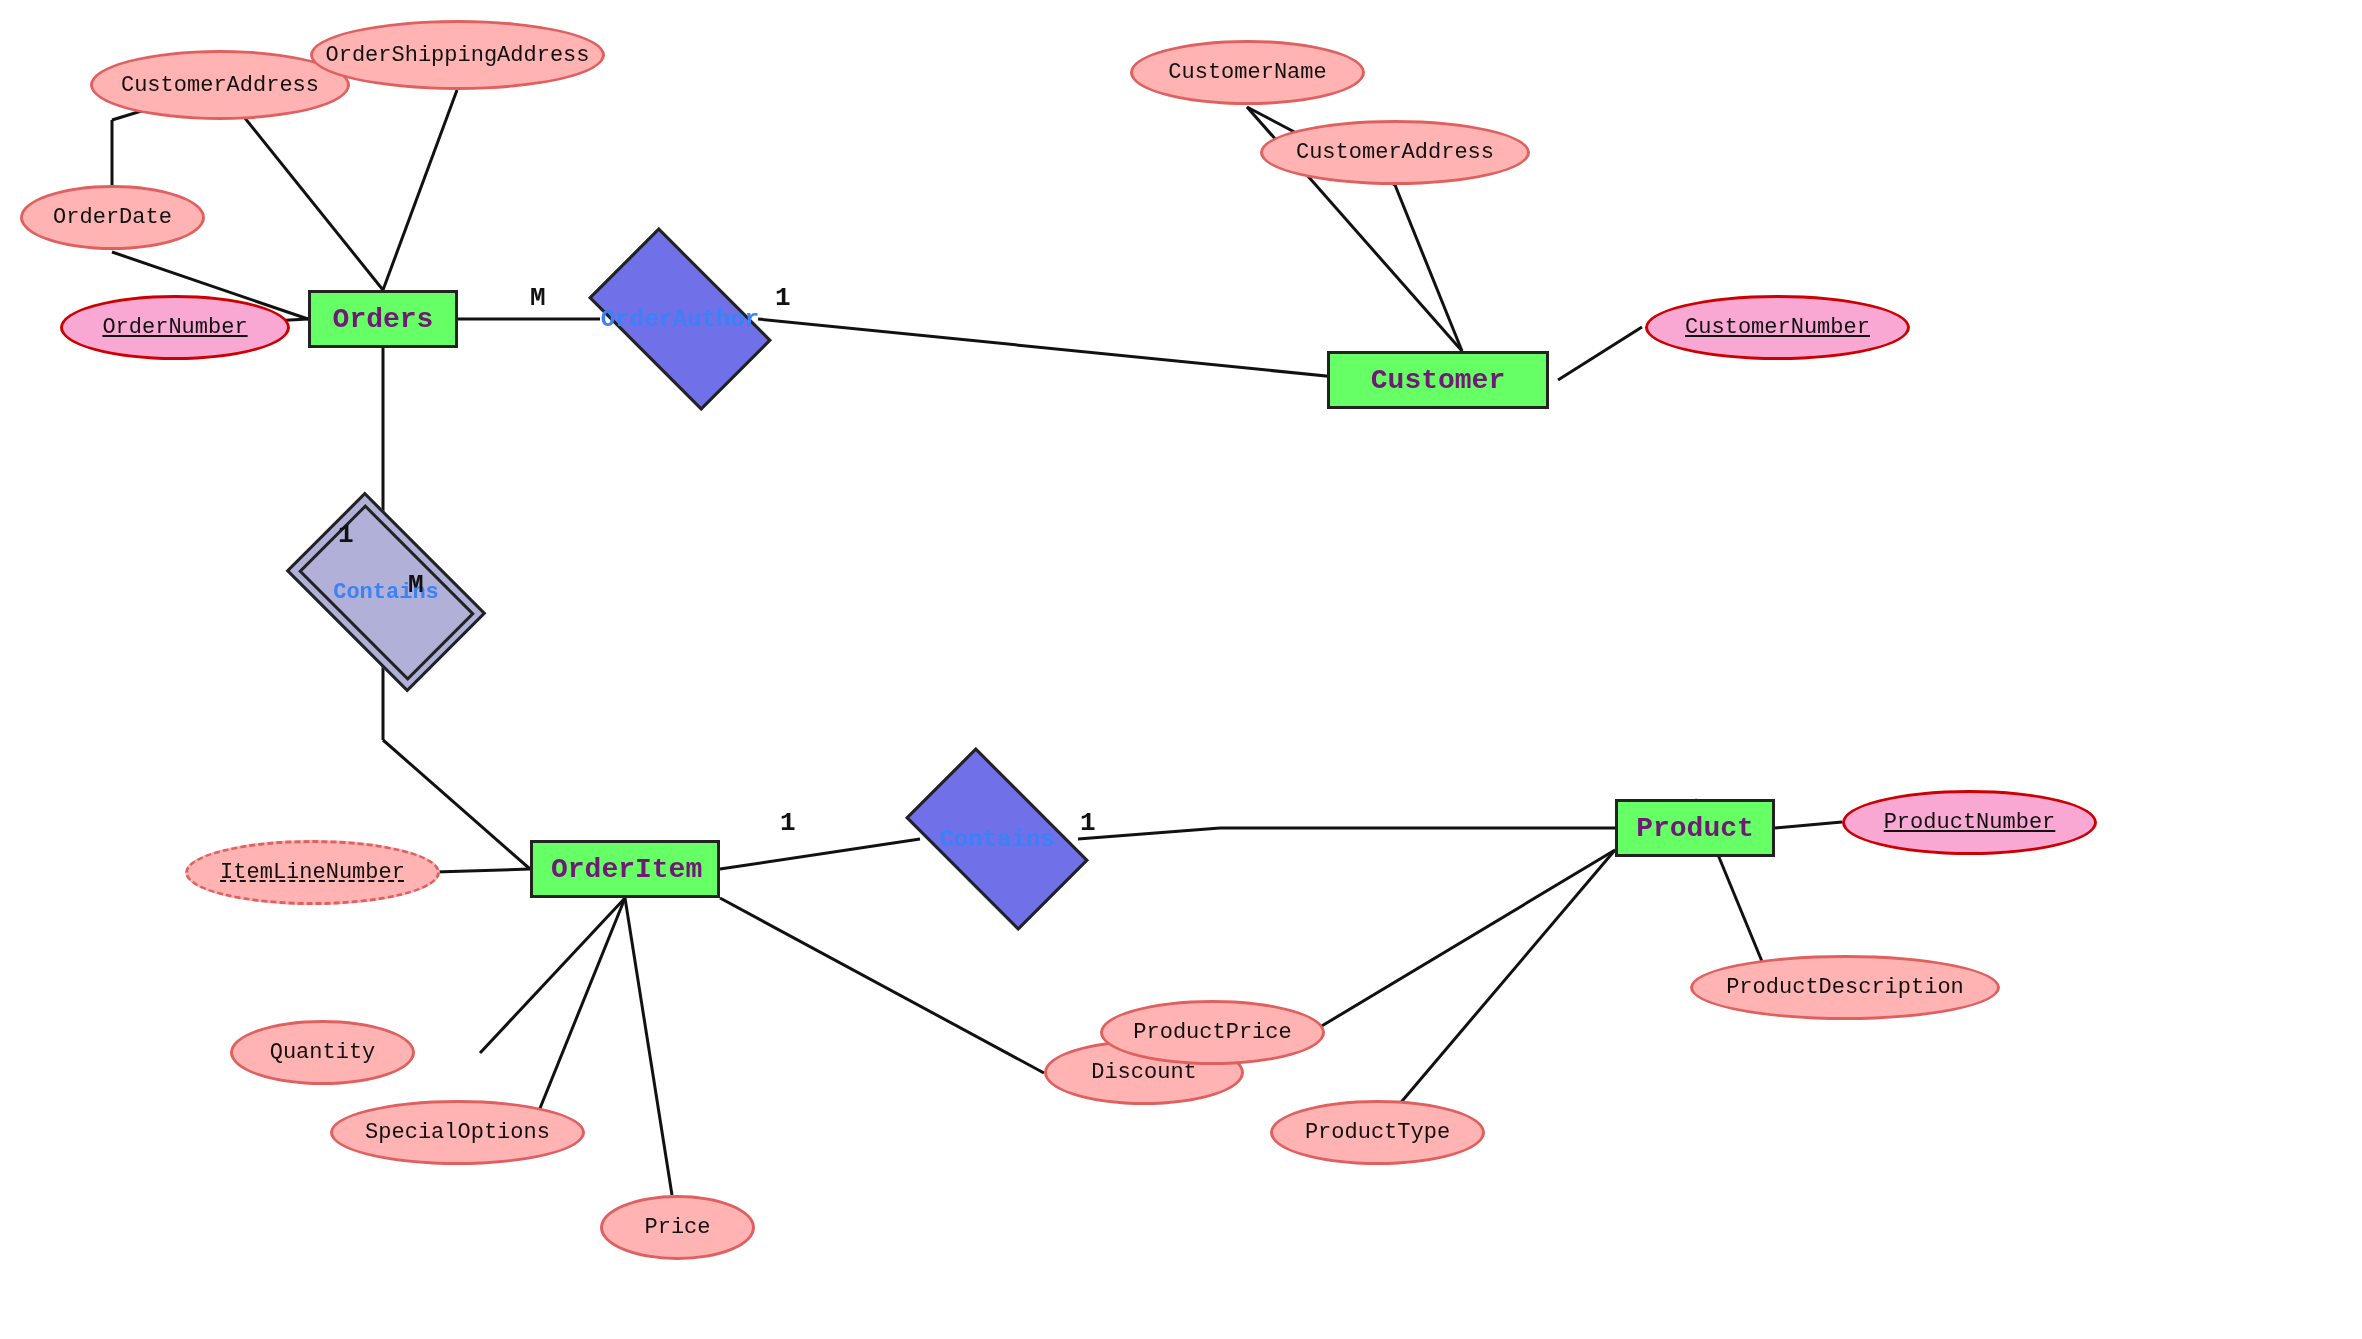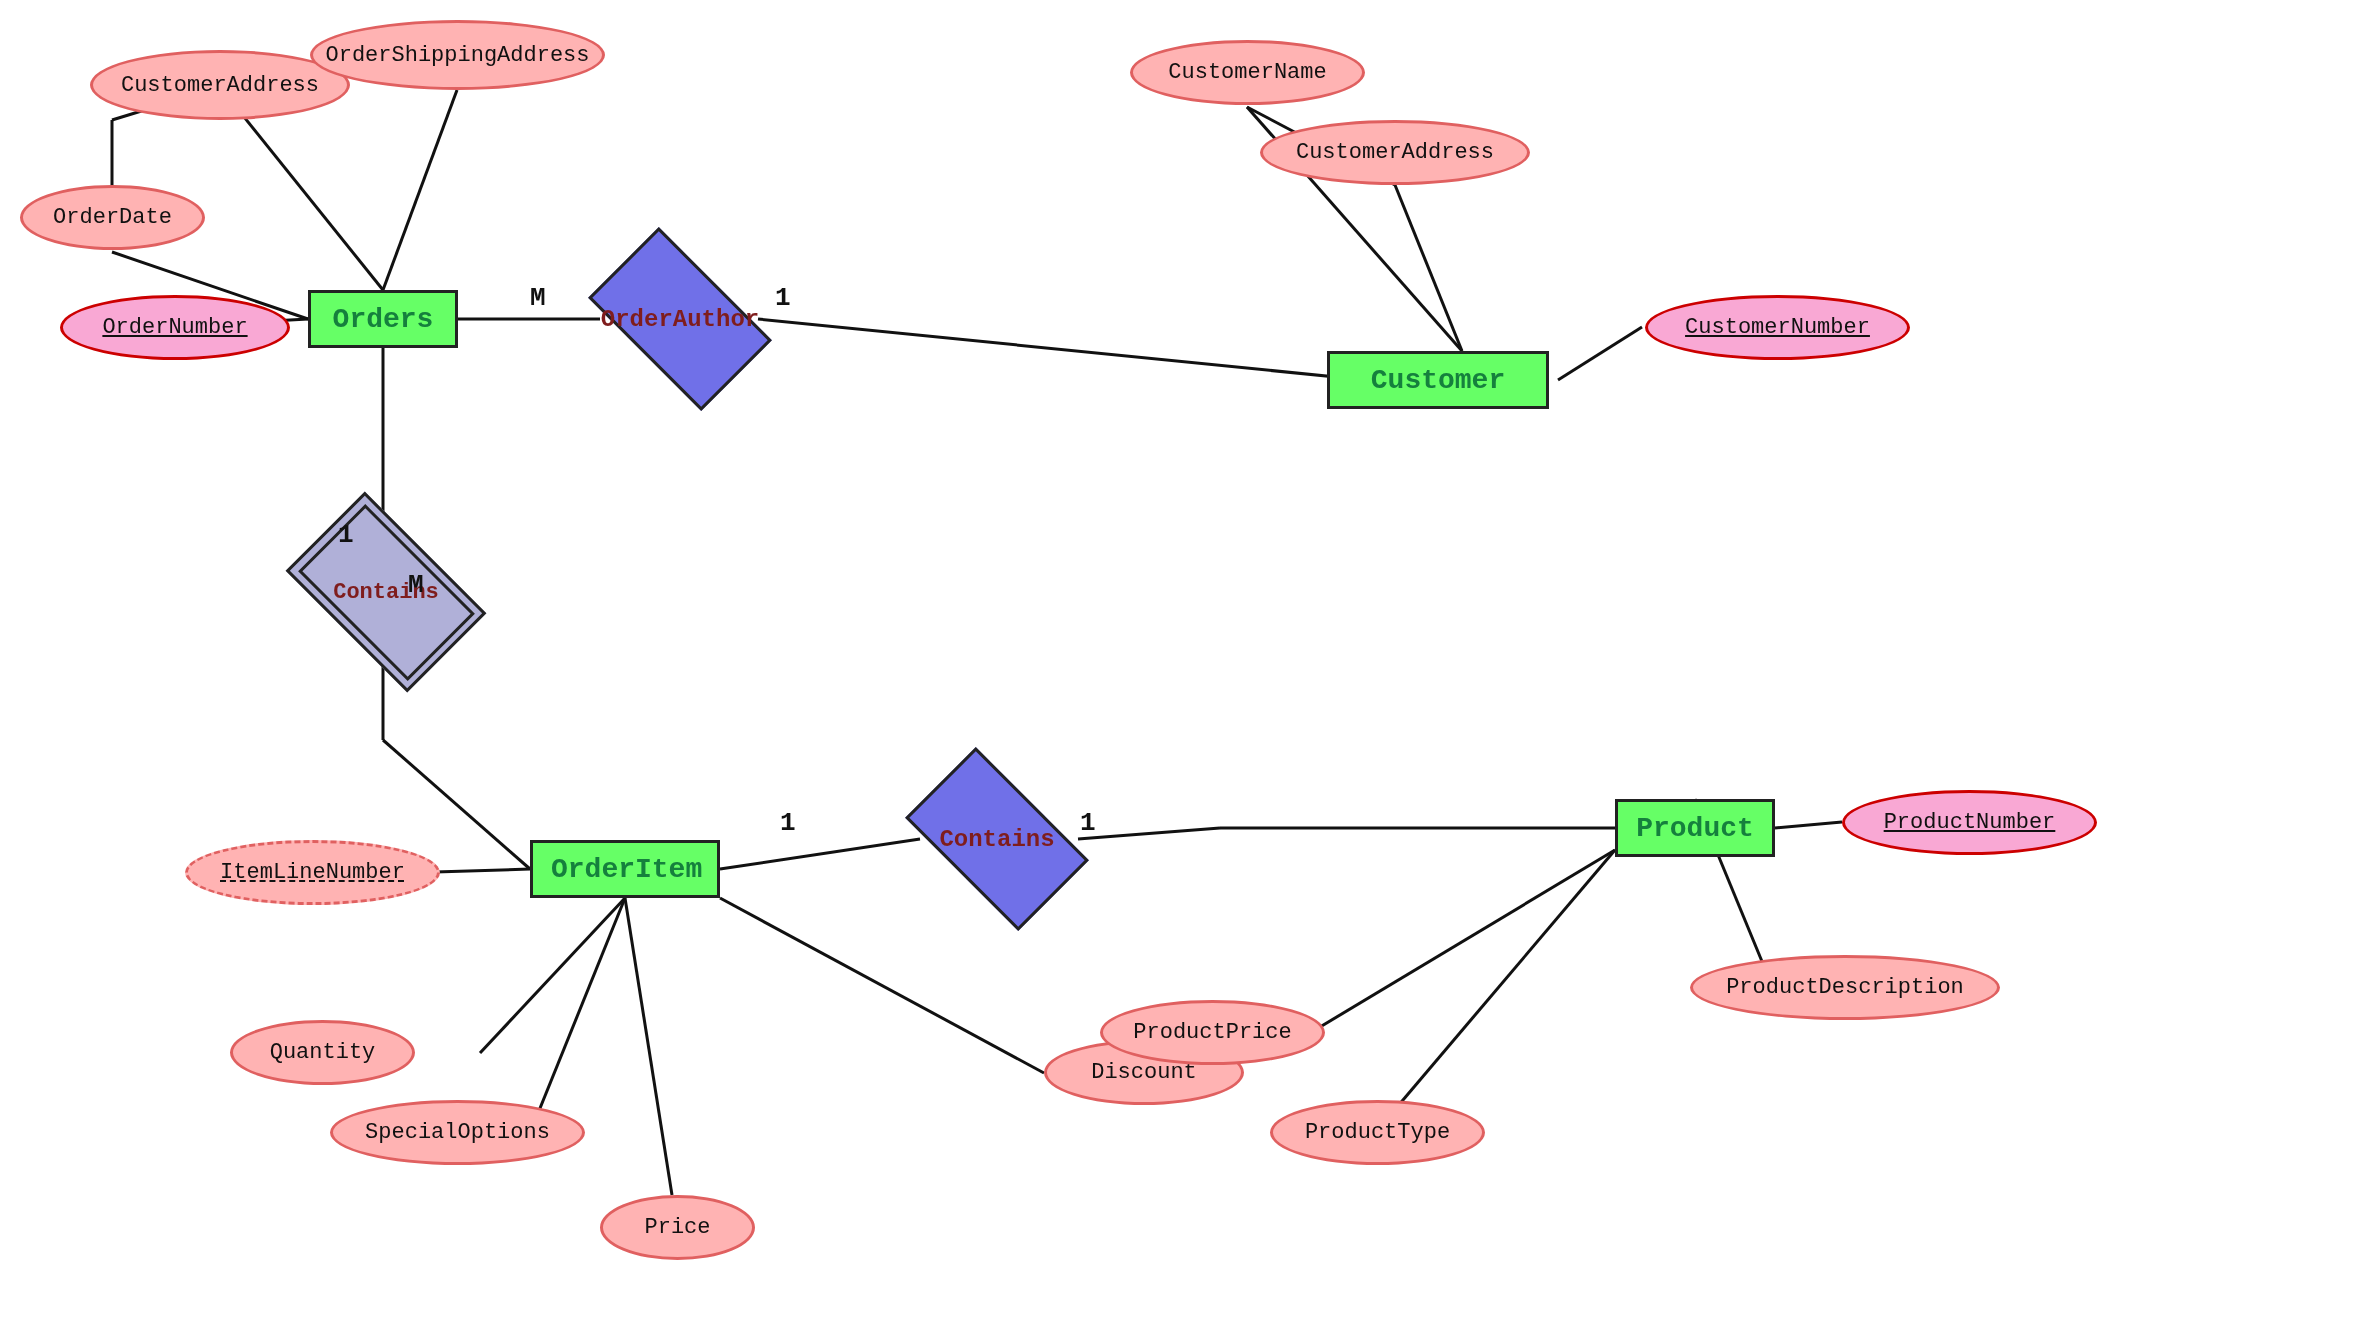--- a/index.html
+++ b/index.html
@@ -15,21 +15,21 @@
       background: #fff;
     }
     
     .entity {
       position: absolute;
       background: #66ff66;
       border: 3px solid #222;
       padding: 8px 18px;
       font-size: 28px;
       font-weight: bold;
-      color: #15803d;
+      color: #701a75;
       white-space: nowrap;
       z-index: 10;
     }
     
     .relation {
       position: absolute;
       width: 160px;
       height: 100px;
       z-index: 10;
       display: flex;
@@ -41,21 +41,21 @@
       width: 160px;
       height: 100px;
       transform: rotate(45deg);
       border: 3px solid #222;
     }
     .relation-label {
       position: relative;
       z-index: 11;
       font-size: 24px;
       font-weight: bold;
-      color: #7f1d1d;
+      color: #3b82f6;
     }
     
     .attr {
       position: absolute;
       border: 3px solid #e06060;
       background: #ffb3b3;
       border-radius: 50%;
       display: flex;
       align-items: center;
       justify-content: center;

